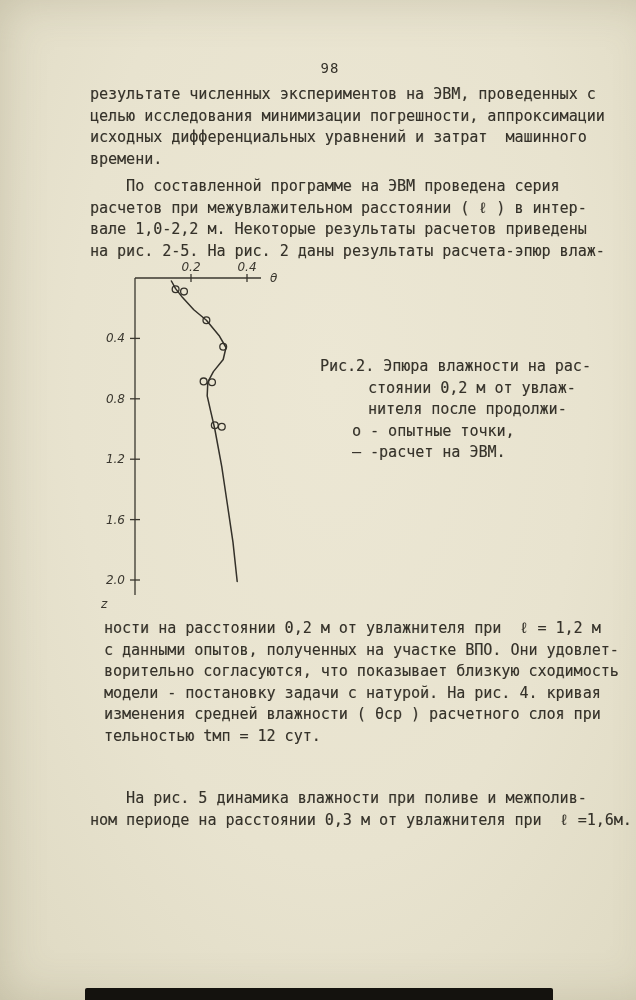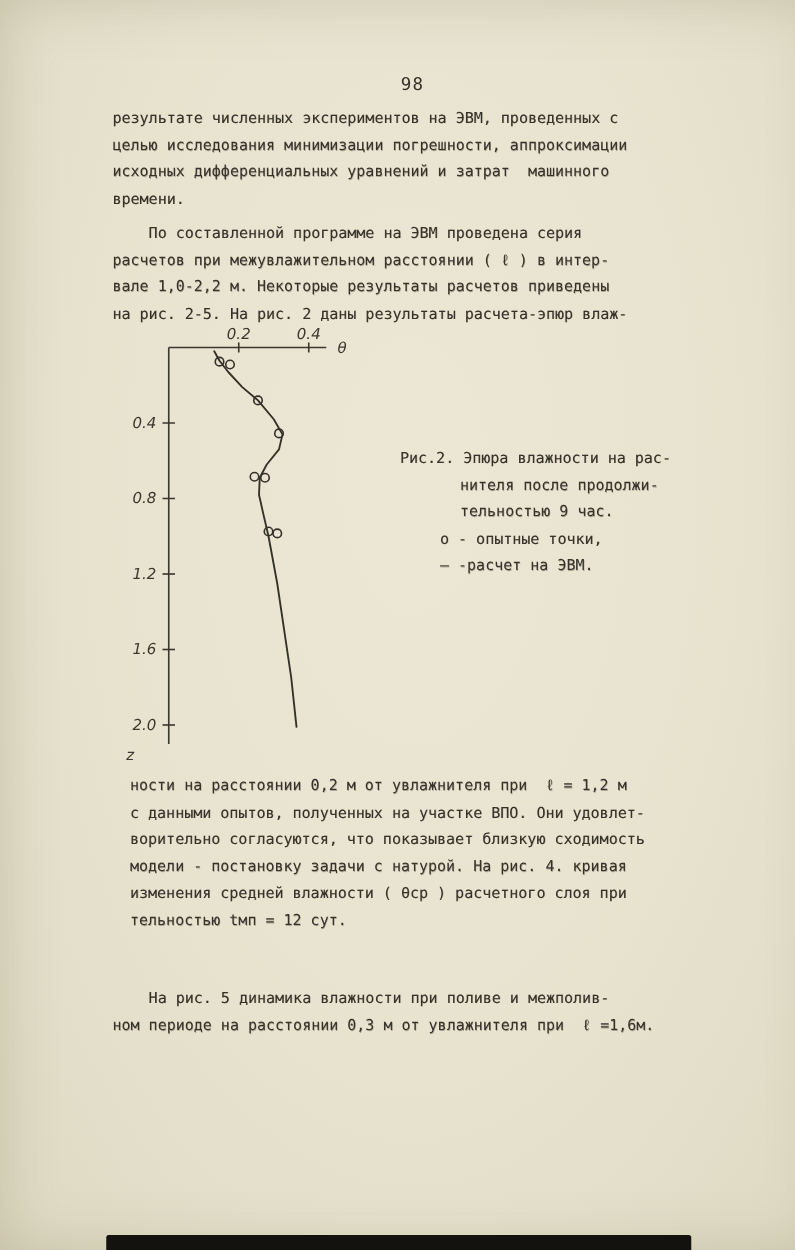--- a/index.html
+++ b/index.html
@@ -14,21 +14,21 @@
     box-shadow:inset 0 0 45px rgba(120,110,80,.25);
     color:#35322a;
     padding-left:24px;
   }
   .page-number{
     position:absolute;top:60px;left:0;width:660px;text-align:center;
     font-size:14px;letter-spacing:1px;
   }
   .para{position:absolute;left:90px;width:482px;}
   .tline,.cap-line{
-    white-space:pre;font-size:12px;line-height:21.6px;
+    white-space:pre;font-size:15px;line-height:21.6px;
     text-shadow:0.4px 0.4px 0 rgba(55,50,40,.35);
   }
   .p1{top:84px;}
   .p2{top:176px;}
   .p3{top:618px;margin-left:14px;}
   .p4{top:788px;}
   .figure{position:absolute;left:88px;top:262px;width:480px;height:352px;}
   .chart-svg{position:absolute;left:0;top:0;}
   .caption{position:absolute;left:232px;top:94px;width:248px;}
   .ind-6{padding-left:48px;}
@@ -88,22 +88,22 @@
         <circle cx="96.0" cy="29.6" r="3.4" class="pt"></circle>
         <circle cx="118.4" cy="58.3" r="3.4" class="pt"></circle>
         <circle cx="135.2" cy="84.7" r="3.4" class="pt"></circle>
         <circle cx="115.6" cy="119.4" r="3.4" class="pt"></circle>
         <circle cx="124.0" cy="120.2" r="3.4" class="pt"></circle>
         <circle cx="126.8" cy="163.2" r="3.4" class="pt"></circle>
         <circle cx="133.8" cy="164.7" r="3.4" class="pt"></circle>
       </svg>
     <div class="caption">
       <div class="cap-line">Рис.2. Эпюра влажности на рас-</div>
+      <div class="cap-line ind-6">стоянии 0,2 м от увлаж-</div>
       <div class="cap-line ind-6">нителя после продолжи-</div>
-      <div class="cap-line ind-6">тельностью 9 час.</div>
       <div class="cap-line ind-4">о - опытные точки,</div>
       <div class="cap-line ind-4">— -расчет на ЭВМ.</div>
     </div>
   </div>
 
   <div class="para p3">
       <div class="tline">ности на расстоянии 0,2 м от увлажнителя при  ℓ = 1,2 м</div>
       <div class="tline">с данными опытов, полученных на участке ВПО. Они удовлет-</div>
       <div class="tline">ворительно согласуются, что показывает близкую сходимость</div>
       <div class="tline">модели - постановку задачи с натурой. На рис. 4. кривая</div>

